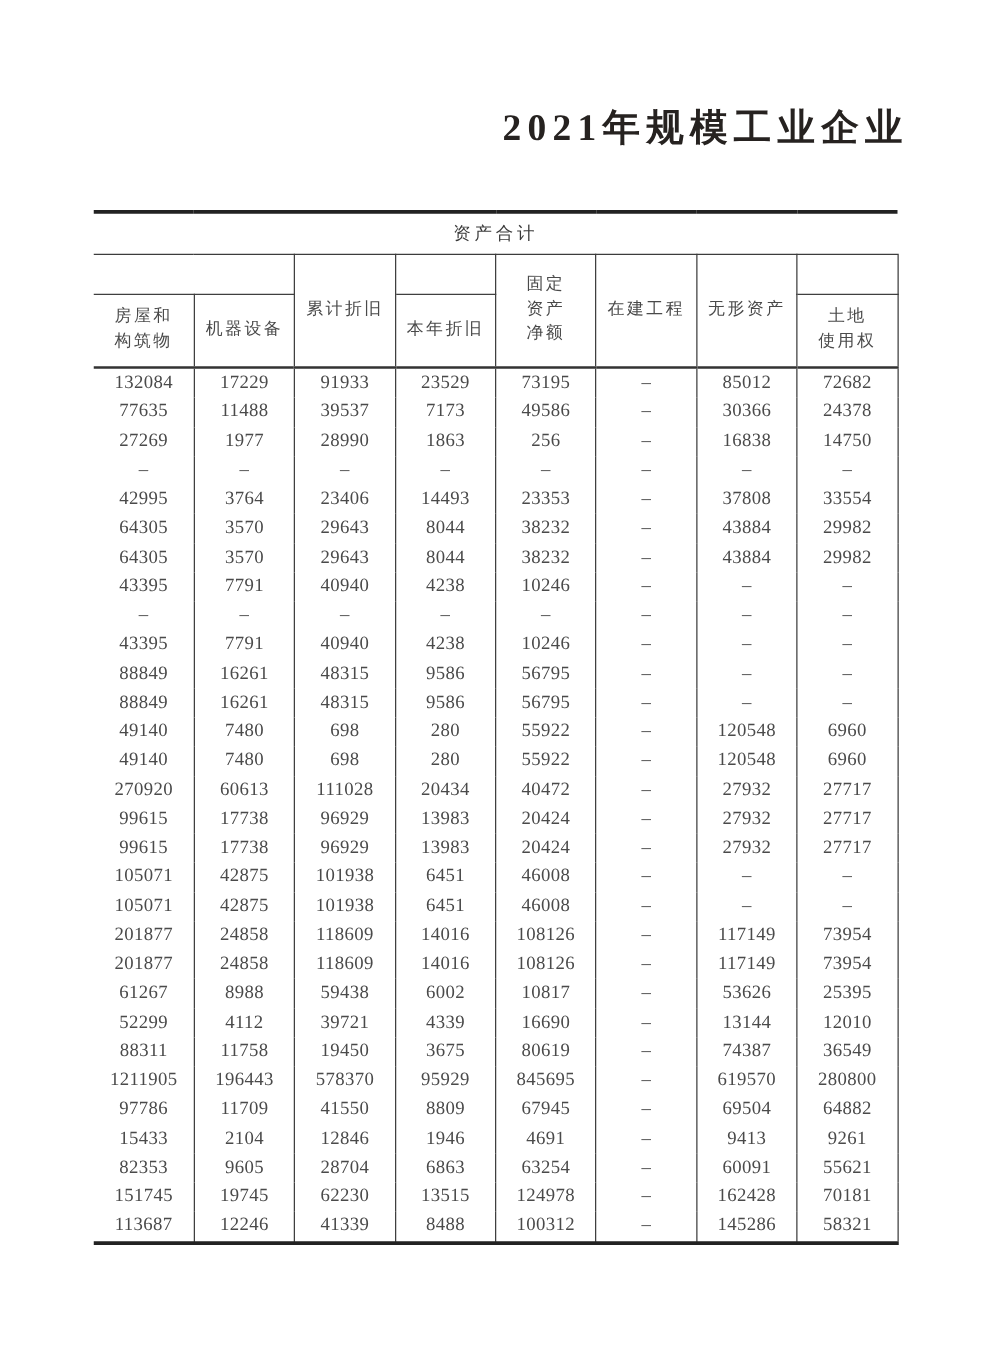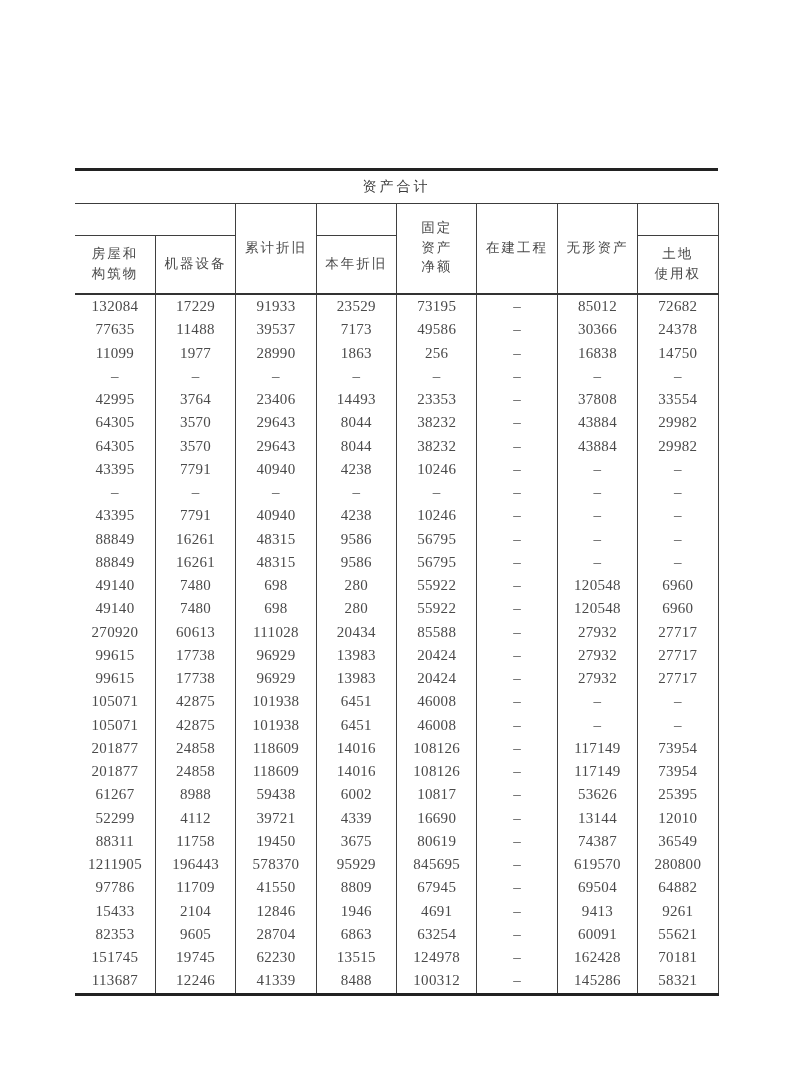--- a/index.html
+++ b/index.html
@@ -72,20 +72,21 @@
     border-top:none;
     border-bottom:none;
     letter-spacing:0.3px;
   }
 </style>
 </head>
 <body>
 
 <div class="sheet">
 
+  <div class="page-title">2021年规模工业企业</div>
 
   <table class="assets">
     <colgroup>
       <col>
         <col>
         <col>
         <col>
         <col>
         <col>
         <col>
@@ -130,21 +131,21 @@
           <td>77635</td>
           <td>11488</td>
           <td>39537</td>
           <td>7173</td>
           <td>49586</td>
           <td>–</td>
           <td>30366</td>
           <td>24378</td>
         </tr>
         <tr>
-          <td>11099</td>
+          <td>27269</td>
           <td>1977</td>
           <td>28990</td>
           <td>1863</td>
           <td>256</td>
           <td>–</td>
           <td>16838</td>
           <td>14750</td>
         </tr>
         <tr>
           <td>–</td>
@@ -254,21 +255,21 @@
           <td>55922</td>
           <td>–</td>
           <td>120548</td>
           <td>6960</td>
         </tr>
         <tr>
           <td>270920</td>
           <td>60613</td>
           <td>111028</td>
           <td>20434</td>
-          <td>85588</td>
+          <td>40472</td>
           <td>–</td>
           <td>27932</td>
           <td>27717</td>
         </tr>
         <tr>
           <td>99615</td>
           <td>17738</td>
           <td>96929</td>
           <td>13983</td>
           <td>20424</td>

